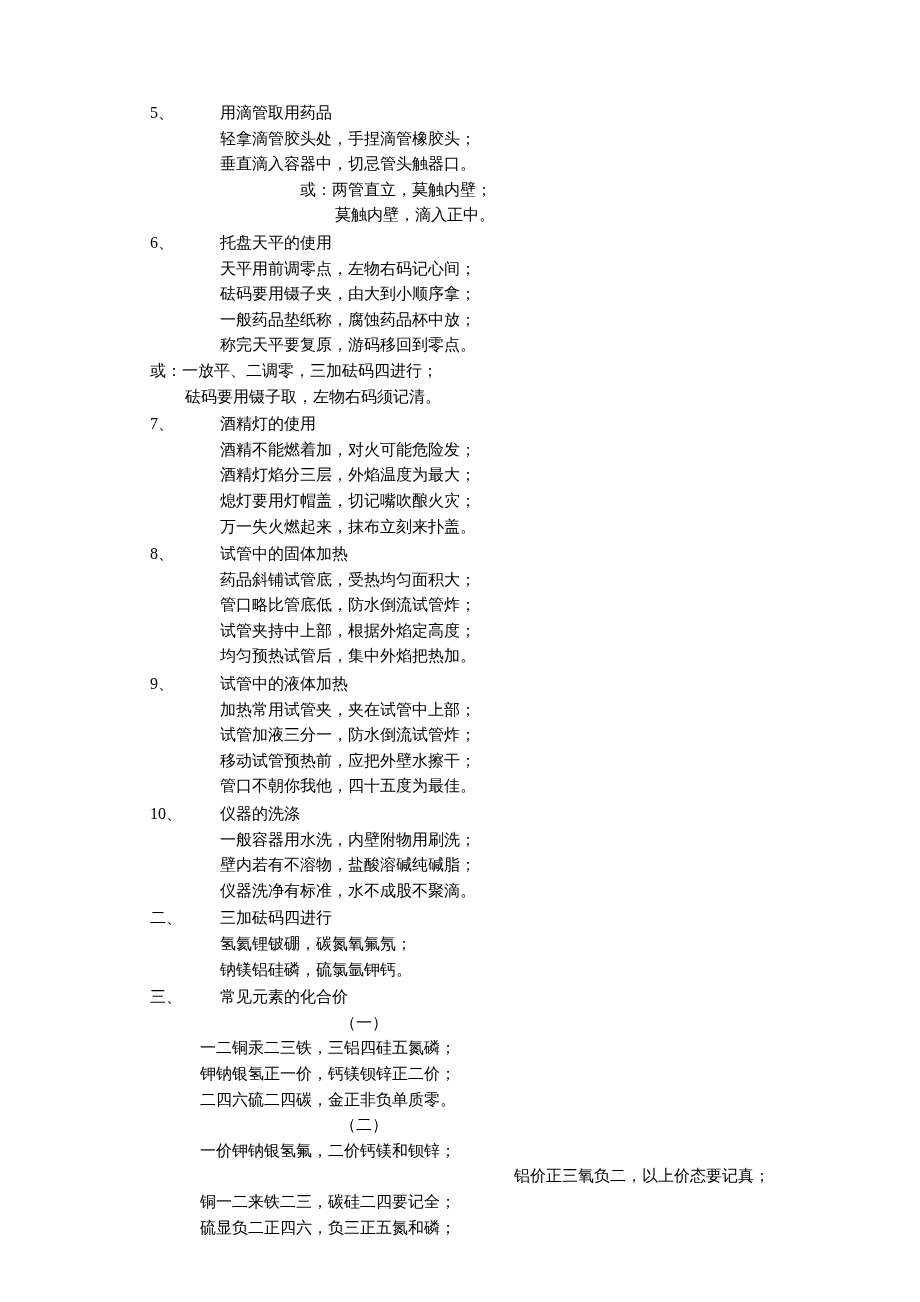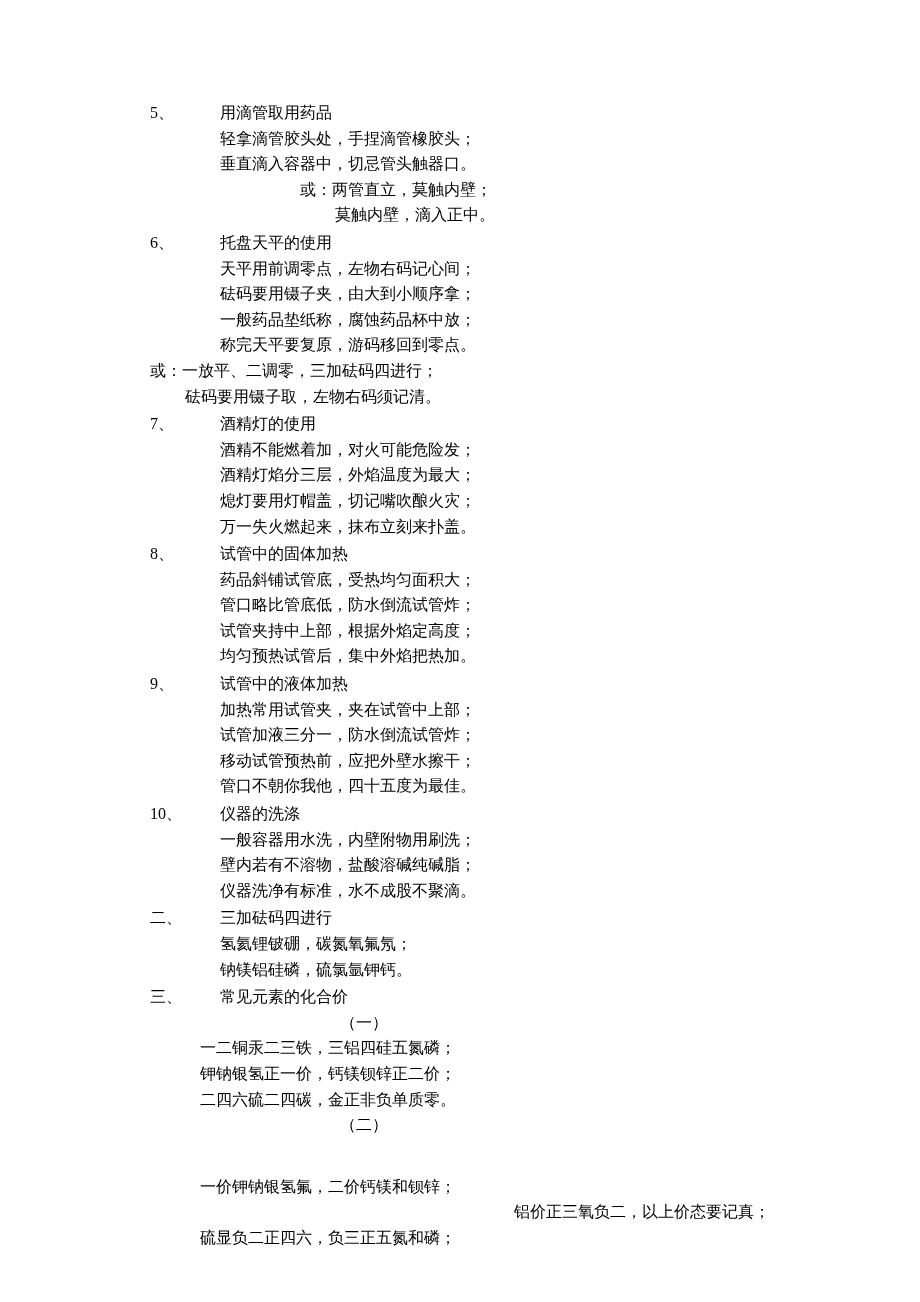--- a/index.html
+++ b/index.html
@@ -124,18 +124,19 @@
   <div class="item-block">
     <div class="row">
       <div class="num-col">三、</div>
       <div class="title-col">常见元素的化合价</div>
     </div>
     <div class="body-line" style="padding-left:190px;">（一）</div>
     <div class="body-line" style="padding-left:50px;">一二铜汞二三铁，三铝四硅五氮磷；</div>
     <div class="body-line" style="padding-left:50px;">钾钠银氢正一价，钙镁钡锌正二价；</div>
     <div class="body-line" style="padding-left:50px;">二四六硫二四碳，金正非负单质零。</div>
     <div class="body-line" style="padding-left:190px;">（二）</div>
-    <div class="body-line" style="padding-left:50px;margin-top:36px;">一价钾钠银氢氟，二价钙镁和钡锌；</div>
+    <div class="body-line" style="padding-left:50px;">一价钾钠银氢氟，二价钙镁和钡锌；</div>
     <div class="body-line" style="padding-left:50px;text-align:right;">铝价正三氧负二，以上价态要记真；</div>
+    <div class="body-line" style="padding-left:50px;">铜一二来铁二三，碳硅二四要记全；</div>
     <div class="body-line" style="padding-left:50px;">硫显负二正四六，负三正五氮和磷；</div>
   </div>
 
 </div>
 
 </body></html>

